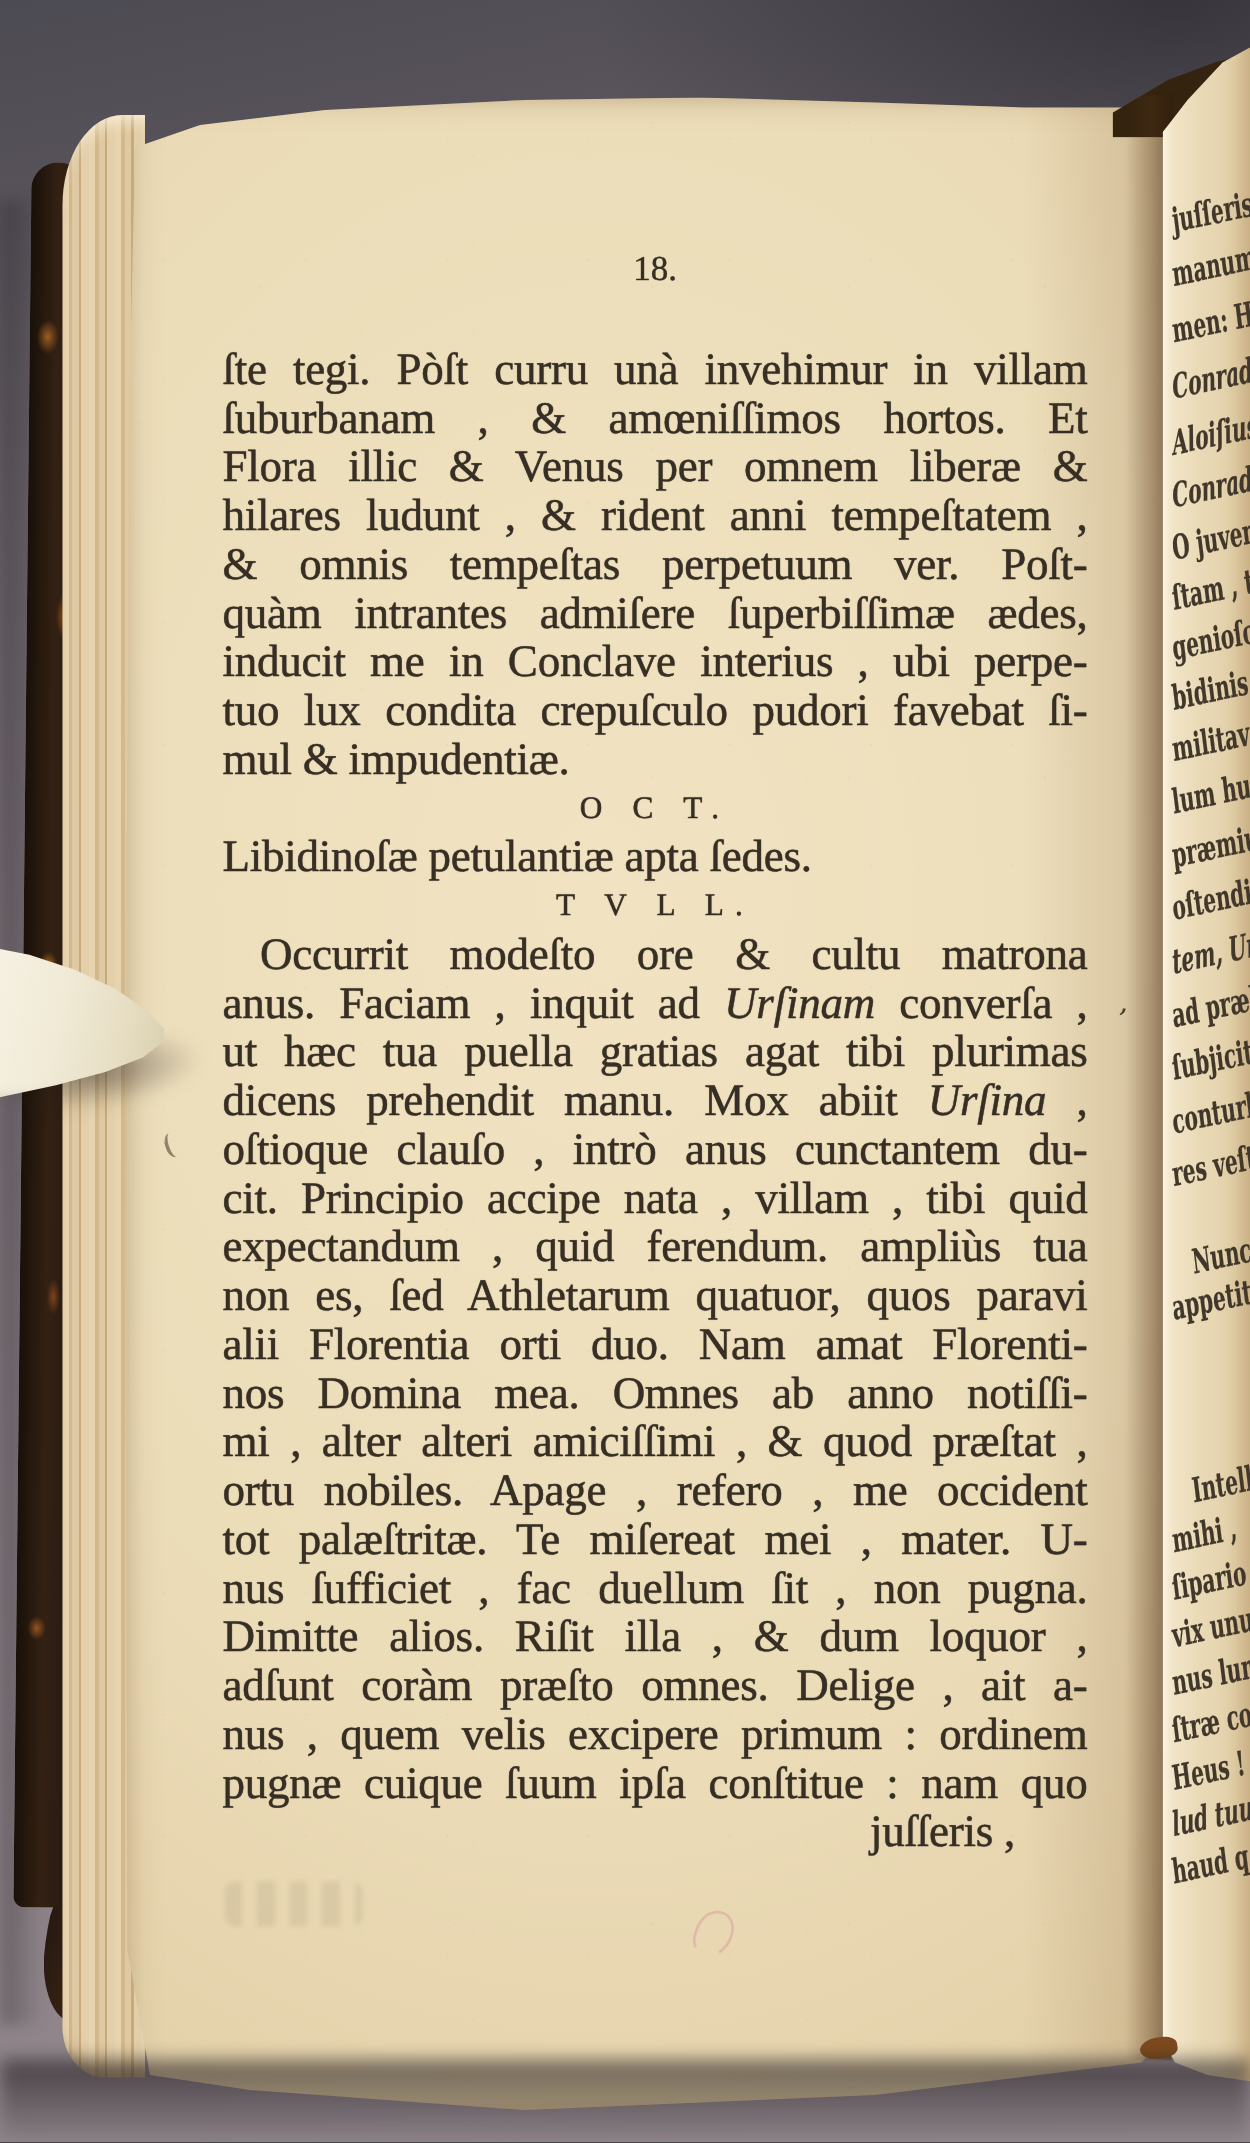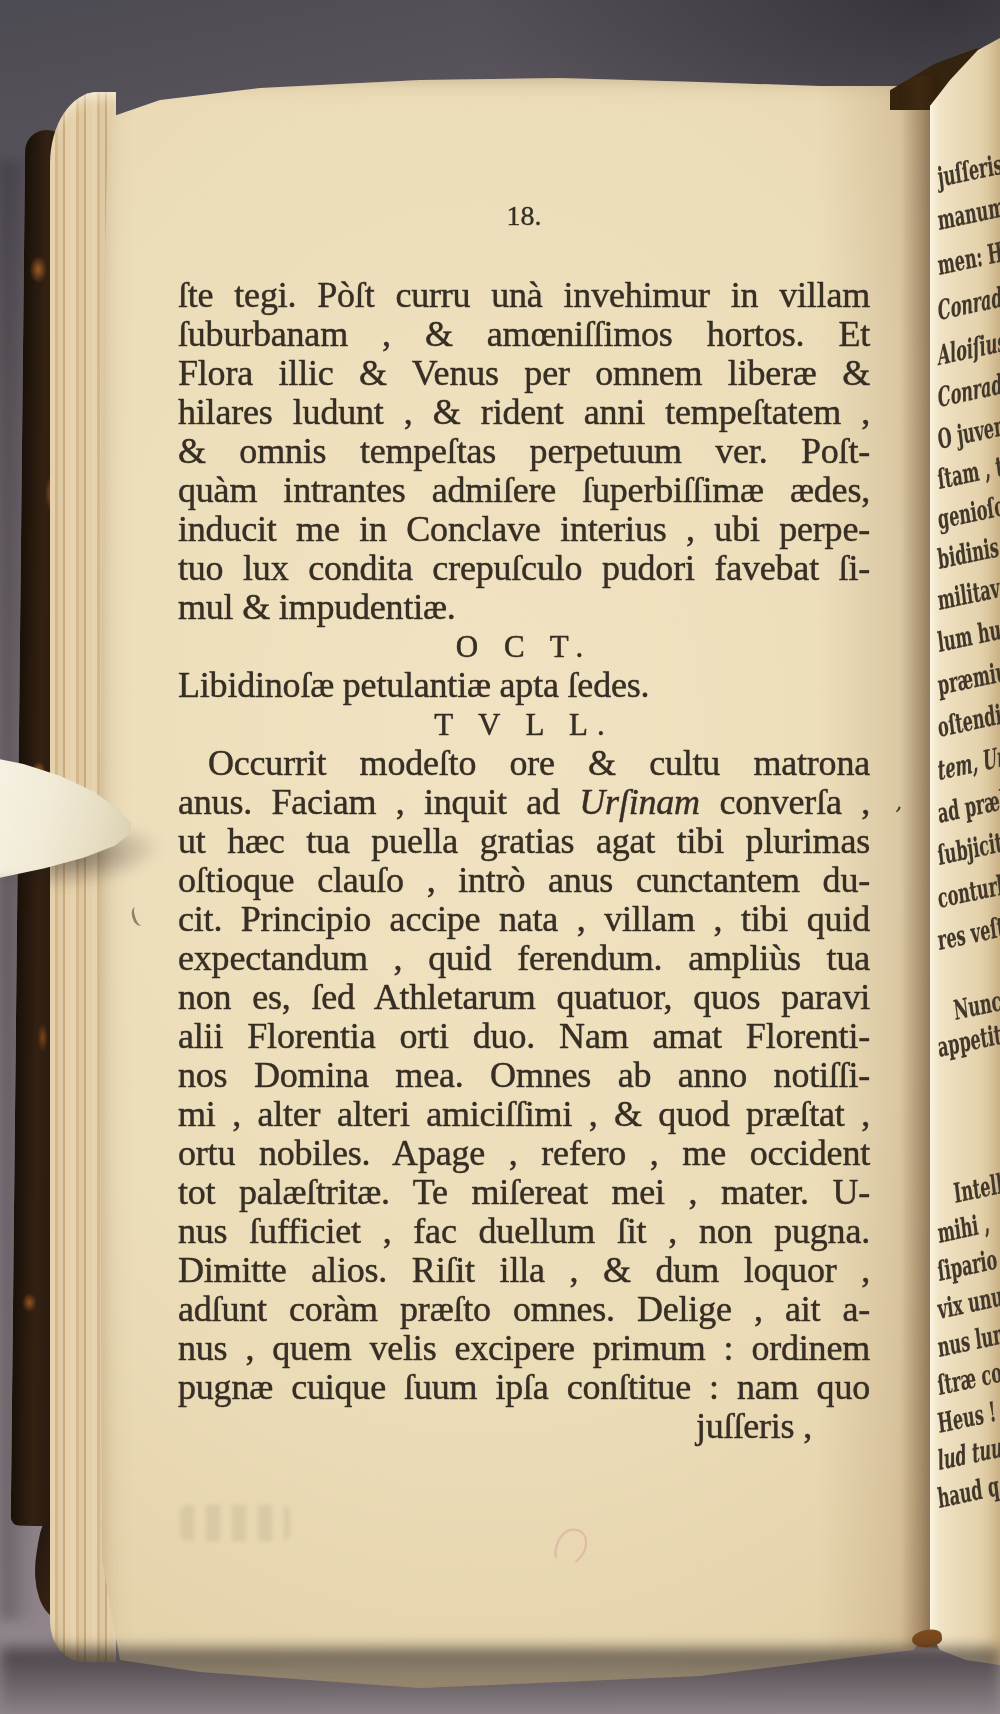--- a/index.html
+++ b/index.html
@@ -48,21 +48,21 @@
   
   #page-number{left:80px;top:128px;width:692px;text-align:center;font-size:28px;color:#372f25;
     -webkit-text-stroke:.4px rgba(45,37,28,.8);}
   #text-block{left:80px;top:204px;width:692px;color:#372f25;}
   .line{min-height:39px;line-height:39px;font-size:36px;letter-spacing:-.2px;
     -webkit-text-stroke:.4px rgba(45,37,28,.8);text-shadow:0 0 1px rgba(52,43,34,.35);}
   .al-j{text-align:justify;text-align-last:justify;}
   .al-l{text-align:right;text-align-last:left;}
   .al-c{text-align:center;text-align-last:center;}
   .al-r{text-align:right;text-align-last:right;padding-right:58px;box-sizing:border-box;}
-  .heading{font-size:31px;letter-spacing:9px;}
+  .heading{font-size:25px;letter-spacing:9px;}
   .indent{text-indent:30px;}
   .it{font-style:italic;}
   
   #gutter-crease{left:900px;top:76px;width:38px;height:1572px;filter:blur(1px);
     background:linear-gradient(90deg,rgba(90,55,25,0),rgba(90,55,25,.30) 55%,rgba(50,30,12,.5) 100%);}
   #binding-gap{left:890px;top:44px;width:112px;height:66px;background:#33230f;
     clip-path:polygon(0 70%,40% 30%,75% 8%,100% 0,100% 100%,0 100%);}
   
   #right-page-curl{left:930px;top:34px;width:70px;height:1635px;
     clip-path:polygon(0 72px,20px 46px,48px 16px,70px 4px,70px 1631px,36px 1626px,10px 1616px,0 1598px);
@@ -112,20 +112,21 @@
         <div class="line al-j"><span>quàm intrantes admiſere ſuperbiſſimæ ædes,</span></div>
         <div class="line al-j"><span>inducit me in Conclave interius , ubi perpe-</span></div>
         <div class="line al-j"><span>tuo lux condita crepuſculo pudori favebat ſi-</span></div>
         <div class="line al-l"><span>mul &amp; impudentiæ.</span></div>
         <div class="line al-c heading"><span>O C T.</span></div>
         <div class="line al-l"><span>Libidinoſæ petulantiæ apta ſedes.</span></div>
         <div class="line al-c heading"><span>T V L L.</span></div>
         <div class="line al-j indent"><span>Occurrit modeſto ore &amp; cultu matrona</span></div>
         <div class="line al-j"><span>anus. Faciam , inquit ad </span><span class="it">Urſinam</span><span> converſa ,</span></div>
         <div class="line al-j"><span>ut hæc tua puella gratias agat tibi plurimas</span></div>
+        <div class="line al-j"><span>dicens prehendit manu. Mox abiit </span><span class="it">Urſina</span><span> ,</span></div>
         <div class="line al-j"><span>oſtioque clauſo , intrò anus cunctantem du-</span></div>
         <div class="line al-j"><span>cit. Principio accipe nata , villam , tibi quid</span></div>
         <div class="line al-j"><span>expectandum , quid ferendum. ampliùs tua</span></div>
         <div class="line al-j"><span>non es, ſed Athletarum quatuor, quos paravi</span></div>
         <div class="line al-j"><span>alii Florentia orti duo. Nam amat Florenti-</span></div>
         <div class="line al-j"><span>nos Domina mea. Omnes ab anno notiſſi-</span></div>
         <div class="line al-j"><span>mi , alter alteri amiciſſimi , &amp; quod præſtat ,</span></div>
         <div class="line al-j"><span>ortu nobiles. Apage , refero , me occident</span></div>
         <div class="line al-j"><span>tot palæſtritæ. Te miſereat mei , mater. U-</span></div>
         <div class="line al-j"><span>nus ſufficiet , fac duellum ſit , non pugna.</span></div>

